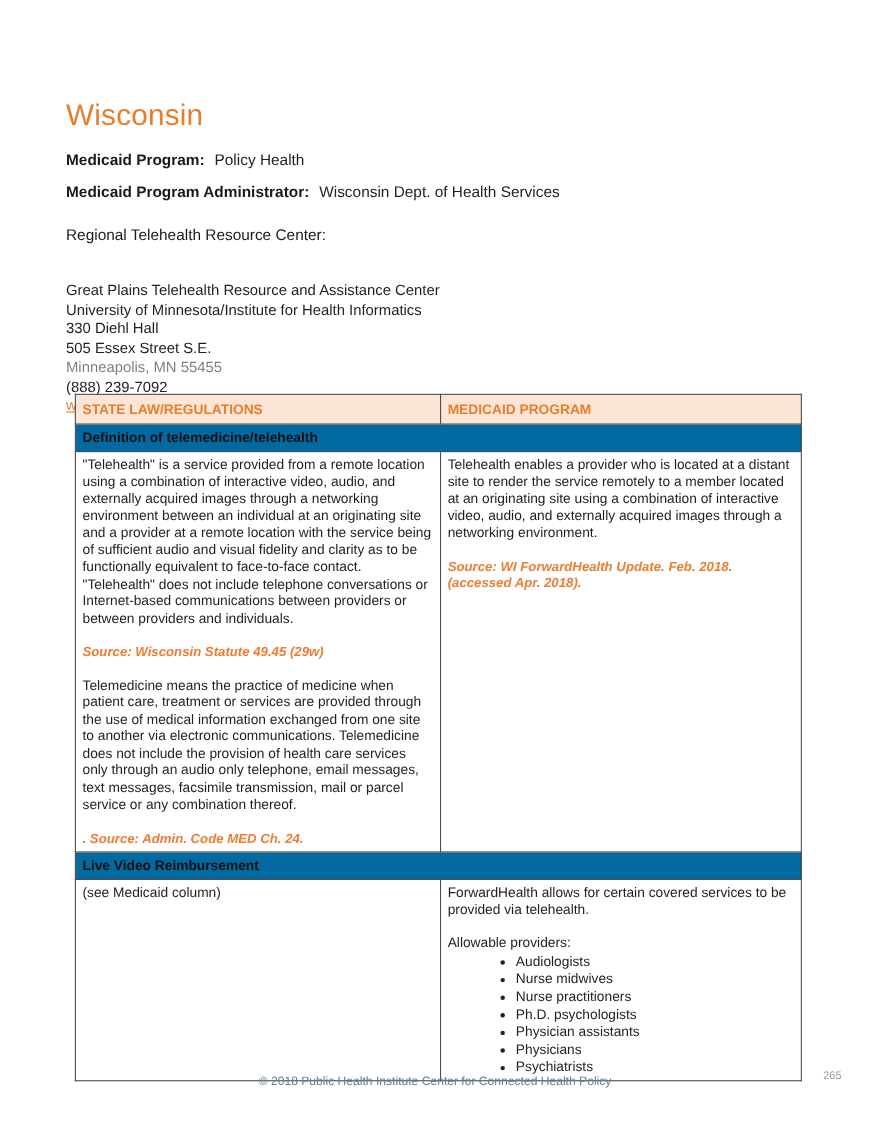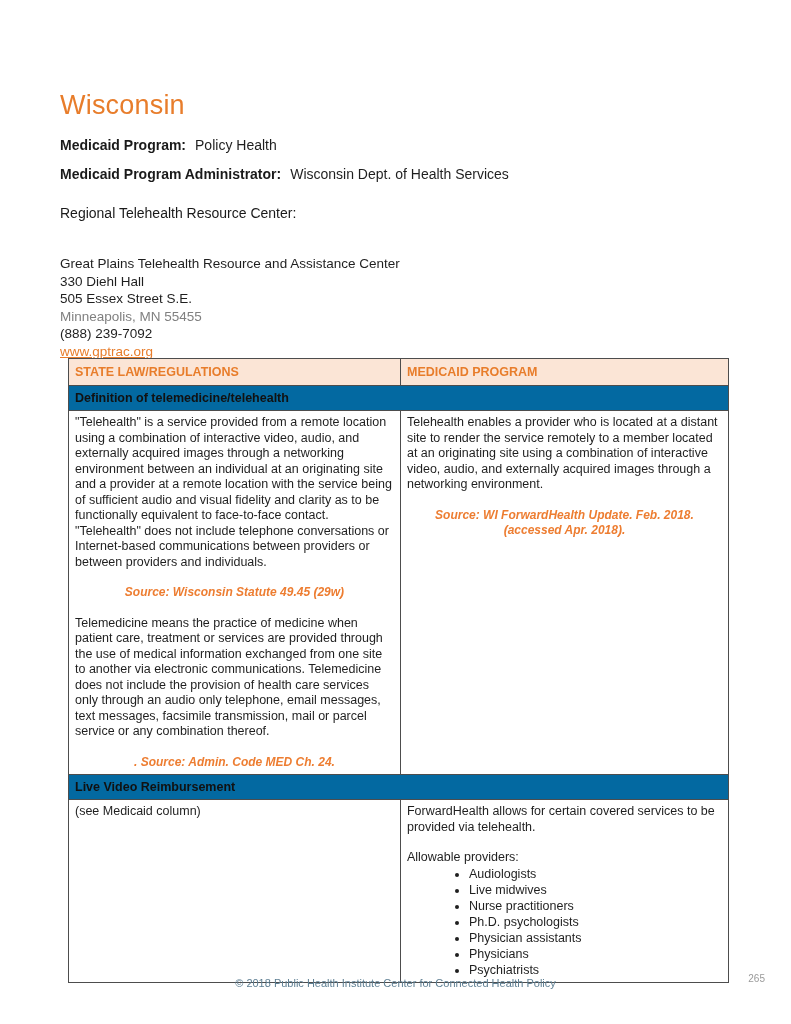--- a/index.html
+++ b/index.html
@@ -81,21 +81,20 @@
     line-height: 15.5px;
     color: #1f1f1f;
   }
   td.cell p { margin: 0 0 15px 0; }
   td.cell p:last-child { margin-bottom: 0; }
   .src {
     color: #ED7D31;
     font-weight: bold;
     font-style: italic;
     font-size: 12px;
-    text-align: center;
   }
   tr.row-def > td.cell   { height: 347px; }
   tr.row-video > td.cell { height: 180px; }
   ul.providers {
     list-style: disc;
     margin: 0 0 0 0;
     padding-left: 62px;
   }
   ul.providers li { line-height: 16px; }
 
@@ -126,20 +125,21 @@
   </div>
 
   <div class="labelled-line line-admin">
     <span class="lbl">Medicaid Program Administrator:</span><span class="val">Wisconsin Dept. of Health Services</span>
   </div>
 
   <div class="rtrc-label">Regional Telehealth Resource Center:</div>
 
   <div class="rtrc-block">
     <div>Great Plains Telehealth Resource and Assistance Center</div>
+    <div>University of Minnesota/Institute for Health Informatics</div>
     <div>330 Diehl Hall</div>
     <div>505 Essex Street S.E.</div>
     <div class="muted">Minneapolis, MN 55455</div>
     <div>(888) 239-7092</div>
     <div><a class="link">www.gptrac.org</a></div>
   </div>
 
   <div class="policy-table-wrap">
     <table class="policy">
       <colgroup>
@@ -171,21 +171,21 @@
       </tr>
       <tr class="row-video">
         <td class="cell">
           <p>(see Medicaid column)</p>
         </td>
         <td class="cell">
           <p>ForwardHealth allows for certain covered services to be provided via telehealth.</p>
           <div>Allowable providers:</div>
           <ul class="providers">
             <li>Audiologists</li>
-            <li>Live midwives</li>
+            <li>Nurse midwives</li>
             <li>Nurse practitioners</li>
             <li>Ph.D. psychologists</li>
             <li>Physician assistants</li>
             <li>Physicians</li>
             <li>Psychiatrists</li>
           </ul>
         </td>
       </tr>
     </tbody>
       </table>

